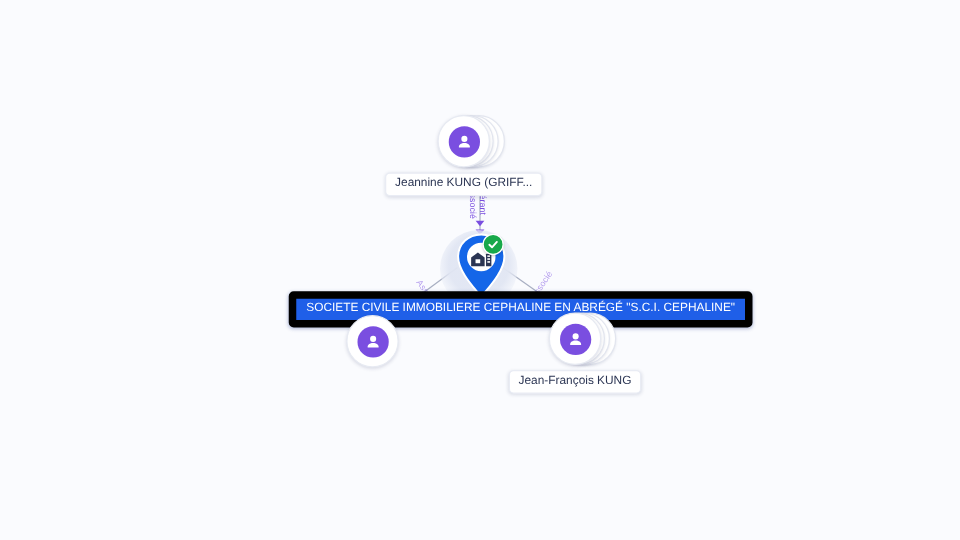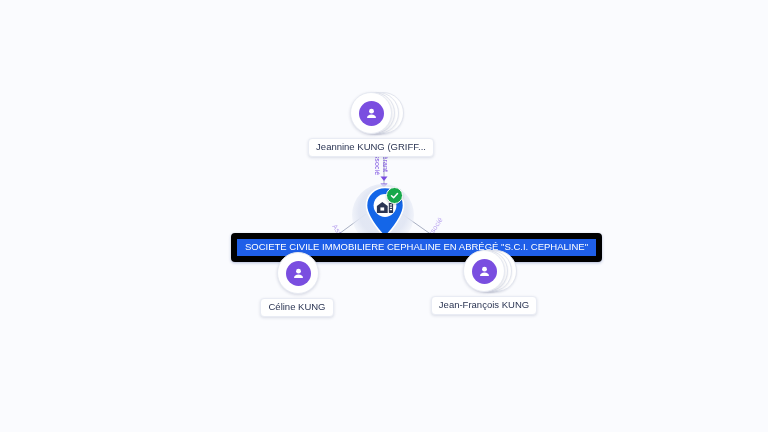--- a/index.html
+++ b/index.html
@@ -234,24 +234,23 @@
     <div class="stack" style="width:40px;">
       <div class="front">
         <div class="avatar-circle">
           <svg width="15" height="15" viewBox="0 0 24 24" fill="#ffffff">
             <circle cx="12" cy="8.2" r="3.9"></circle>
             <path d="M12 13.4c-4.2 0-7 2.3-7 4.6v1.2h14v-1.2c0-2.3-2.8-4.6-7-4.6z"></path>
           </svg>
         </div>
       </div>
     </div>
-    <div class="pill">Céline KUNG</div>
-  </div>
-
-  <div class="node" id="node-jeanfrancois" style="left:436px; top:250px; width:96px;text-align:center;">
+  </div>
+
+  <div class="node" id="node-jeanfrancois" style="left:412px; top:250px; width:96px;text-align:center;">
     <div class="stack">
       <div class="sheet s3"></div>
       <div class="sheet s2"></div>
       <div class="sheet s1"></div>
       <div class="front">
         <div class="avatar-circle">
           <svg width="15" height="15" viewBox="0 0 24 24" fill="#ffffff">
             <circle cx="12" cy="8.2" r="3.9"></circle>
             <path d="M12 13.4c-4.2 0-7 2.3-7 4.6v1.2h14v-1.2c0-2.3-2.8-4.6-7-4.6z"></path>
           </svg>

